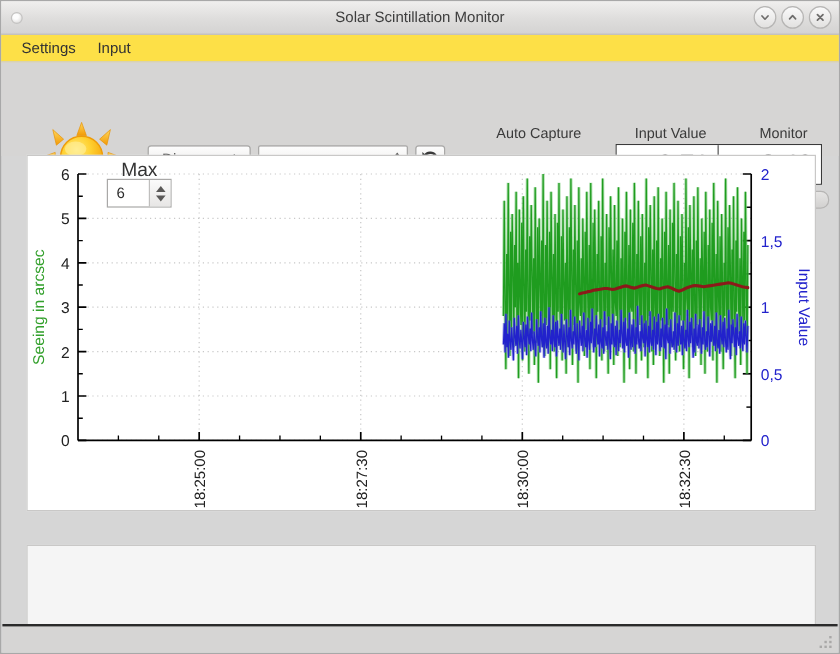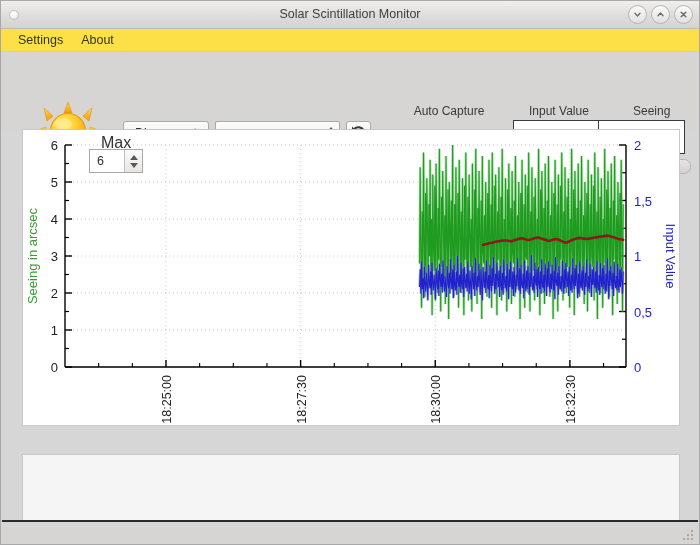--- a/index.html
+++ b/index.html
@@ -319,21 +319,21 @@
       <div class="win-btn">
         <svg width="11" height="11" viewBox="0 0 11 11">
           <path d="M3.2 3.2 L7.8 7.8 M7.8 3.2 L3.2 7.8" stroke="#6d6c6b" stroke-width="1.5" fill="none" stroke-linecap="round"></path>
         </svg>
       </div>
     </div>
   </div>
 
   <div class="menubar">
     <div class="menu-item">Settings</div>
-    <div class="menu-item">About</div>
+    <div class="menu-item">Input</div>
   </div>
 
   <div class="toolbar">
 
     <svg class="sun-icon" viewBox="0 0 78 62">
       <defs>
         <radialGradient id="sunDisc" cx="38%" cy="32%" r="72%">
           <stop offset="0%" stop-color="#ffe87a"></stop>
           <stop offset="45%" stop-color="#ffd233"></stop>
           <stop offset="100%" stop-color="#f5a208"></stop>
@@ -387,21 +387,21 @@
       </div>
     </div>
 
     <div class="autocap">
       <div class="autocap-title">Auto Capture</div>
       <div class="btn btn-start">Start</div>
       <div class="autocap-sub">5 x 15 sec : 0.80"</div>
     </div>
 
     <div class="val-head" style="left:528px; top:52px;">Input Value</div>
-    <div class="val-head" style="left:632px; top:52px;">Seeing</div>
+    <div class="val-head" style="left:632px; top:52px;">Monitor</div>
 
     <div class="val-box-wrap">
       <div class="val-box left">0.71</div>
       <div class="val-box">3.40</div>
     </div>
 
     <div class="seeing-bar">
       <div class="seeing-bar-fill" id="seeing-fill" style="width: 50%;"></div>
     </div>
   </div>

